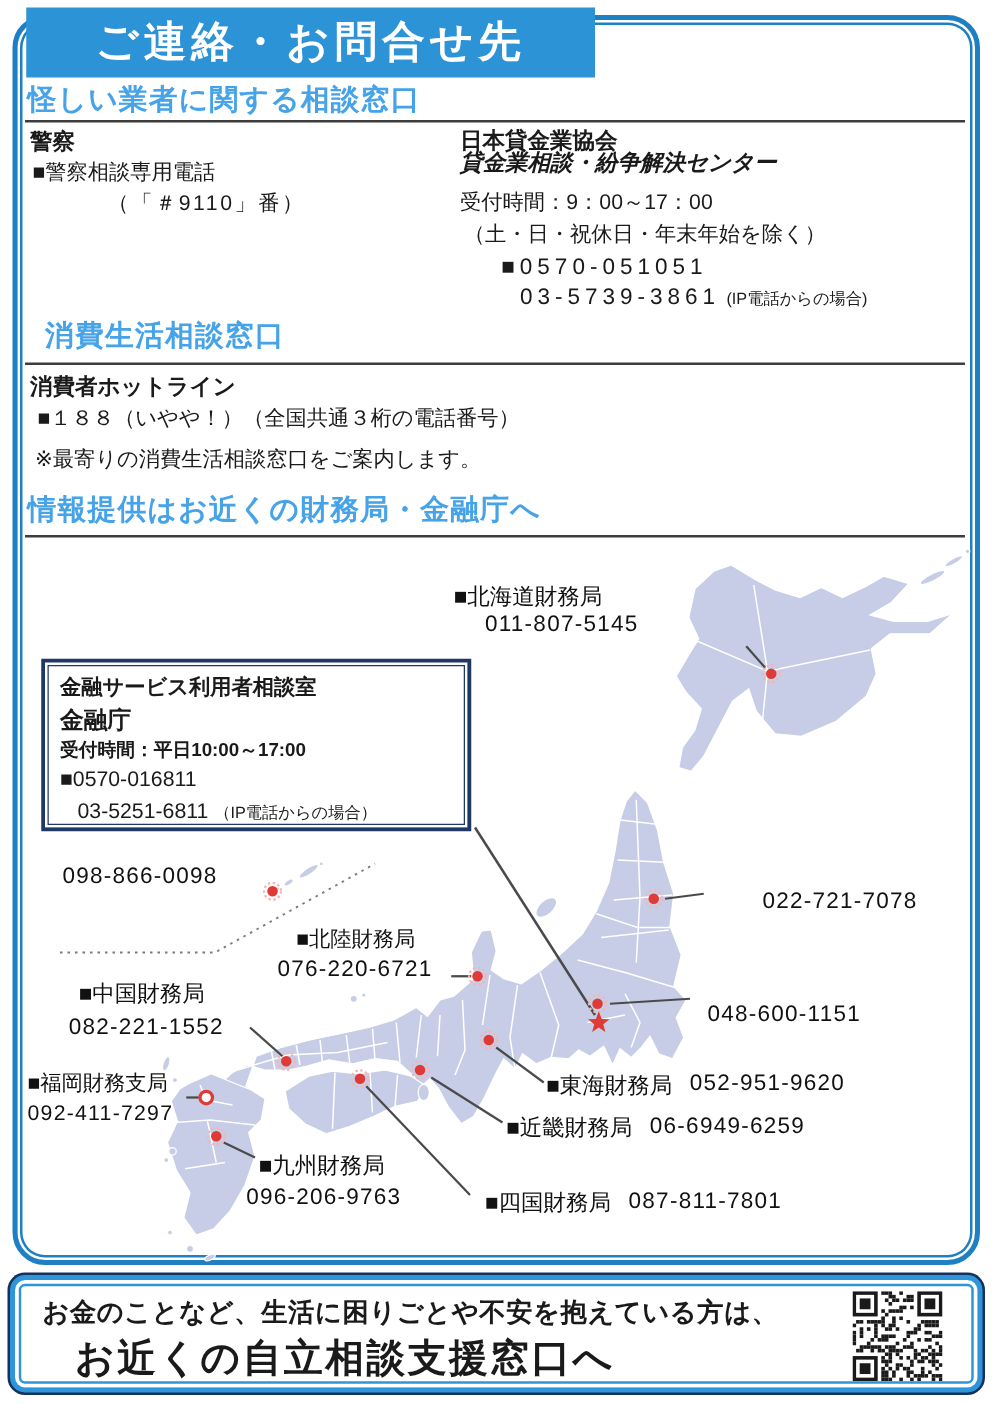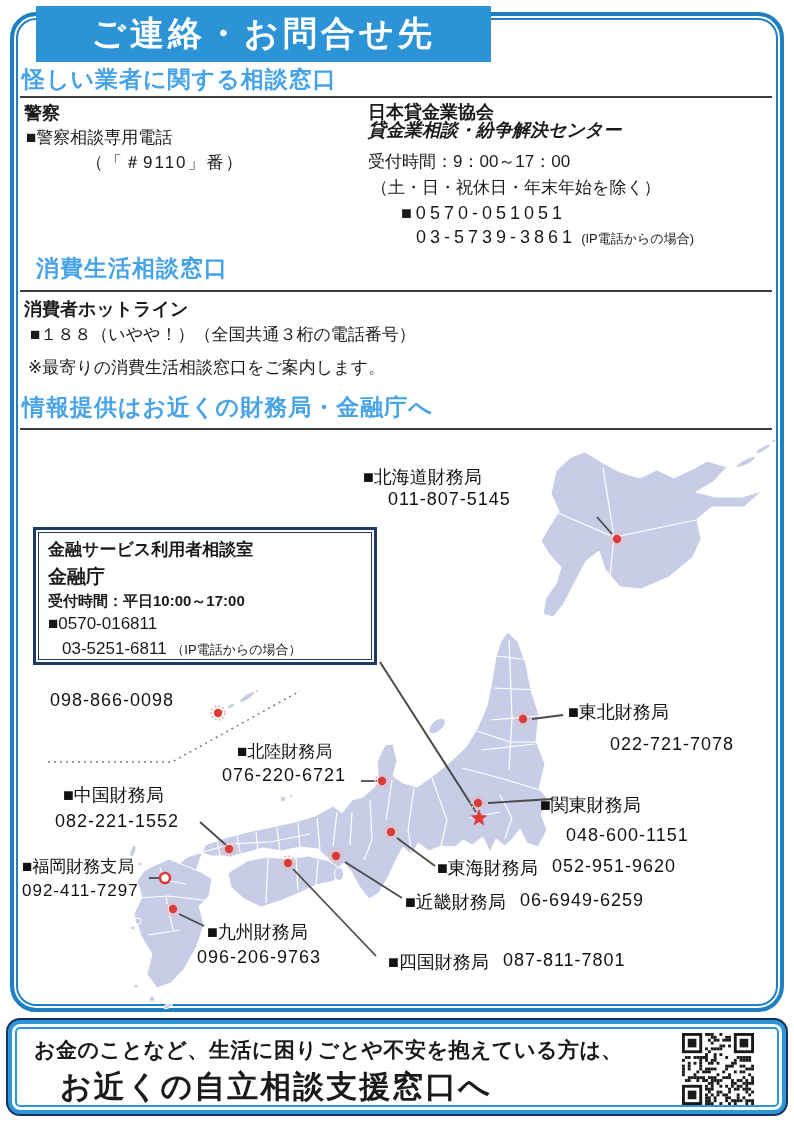--- a/index.html
+++ b/index.html
@@ -3,21 +3,21 @@
 <meta charset="utf-8">
 <style>
   html,body{margin:0;padding:0;background:#fff;}
   body{width:794px;height:1123px;position:relative;overflow:hidden;
        font-family:"Liberation Sans","DejaVu Sans",sans-serif;color:#1a1a1a;}
   .abs{position:absolute;}
   
   .main-frame{left:10px;top:12px;width:766px;height:992px;border:4px solid #1E7FC2;
     border-radius:26px;box-shadow:inset 0 0 0 2px #ffffff,inset 0 0 0 4px #1E7FC2;background:#fff;}
   
-  .title-banner{left:36px;top:6px;width:455px;height:56px;background:#2B93D6;z-index:5;
+  .title-banner{left:21px;top:6px;width:455px;height:56px;background:#2B93D6;z-index:5;
     display:flex;align-items:center;justify-content:center;}
   .title-banner span{color:#fff;font-size:34px;font-weight:bold;letter-spacing:4px;}
   .h-blue{font-size:23px;font-weight:bold;color:#47A3E8;letter-spacing:1px;z-index:2;}
   .rule{height:2px;background:#3d3d3d;z-index:2;}
   .b{font-weight:bold;}
   .t18{font-size:18px;} .t17{font-size:17px;}
   .sp{letter-spacing:4px;margin-left:28px;}
   .sp2{letter-spacing:2px;}
   .note{font-size:13px;letter-spacing:0;}
   .fsa-box{left:33px;top:527px;width:344px;height:138px;background:#fff;z-index:4;
@@ -208,26 +208,24 @@
   <div>■北陸財務局</div>
   <div class="ph" style="margin-left:-15px;margin-top:2px;font-size:18px;">076-220-6721</div>
 </div>
 
 <div class="abs office" style="left:63px;top:783px;">
   <div>■中国財務局</div>
   <div class="ph" style="margin-left:-8px;margin-top:4px;">082-221-1552</div>
 </div>
 
 <div class="abs office" style="left:568px;top:700px;">
-  <div>■東北財務局</div>
   <div class="ph" style="padding-left:42px;margin-top:10px;">022-721-7078</div>
 </div>
 
 <div class="abs office" style="left:540px;top:793px;">
-  <div>■関東財務局</div>
   <div class="ph" style="padding-left:26px;margin-top:8px;">048-600-1151</div>
 </div>
 
 <div class="abs office inline-office" style="left:437px;top:856px;">
   <span>■東海財務局</span>
   <span class="ph">052-951-9620</span>
 </div>
 
 <div class="abs office inline-office" style="left:405px;top:890px;">
   <span>■近畿財務局</span>

